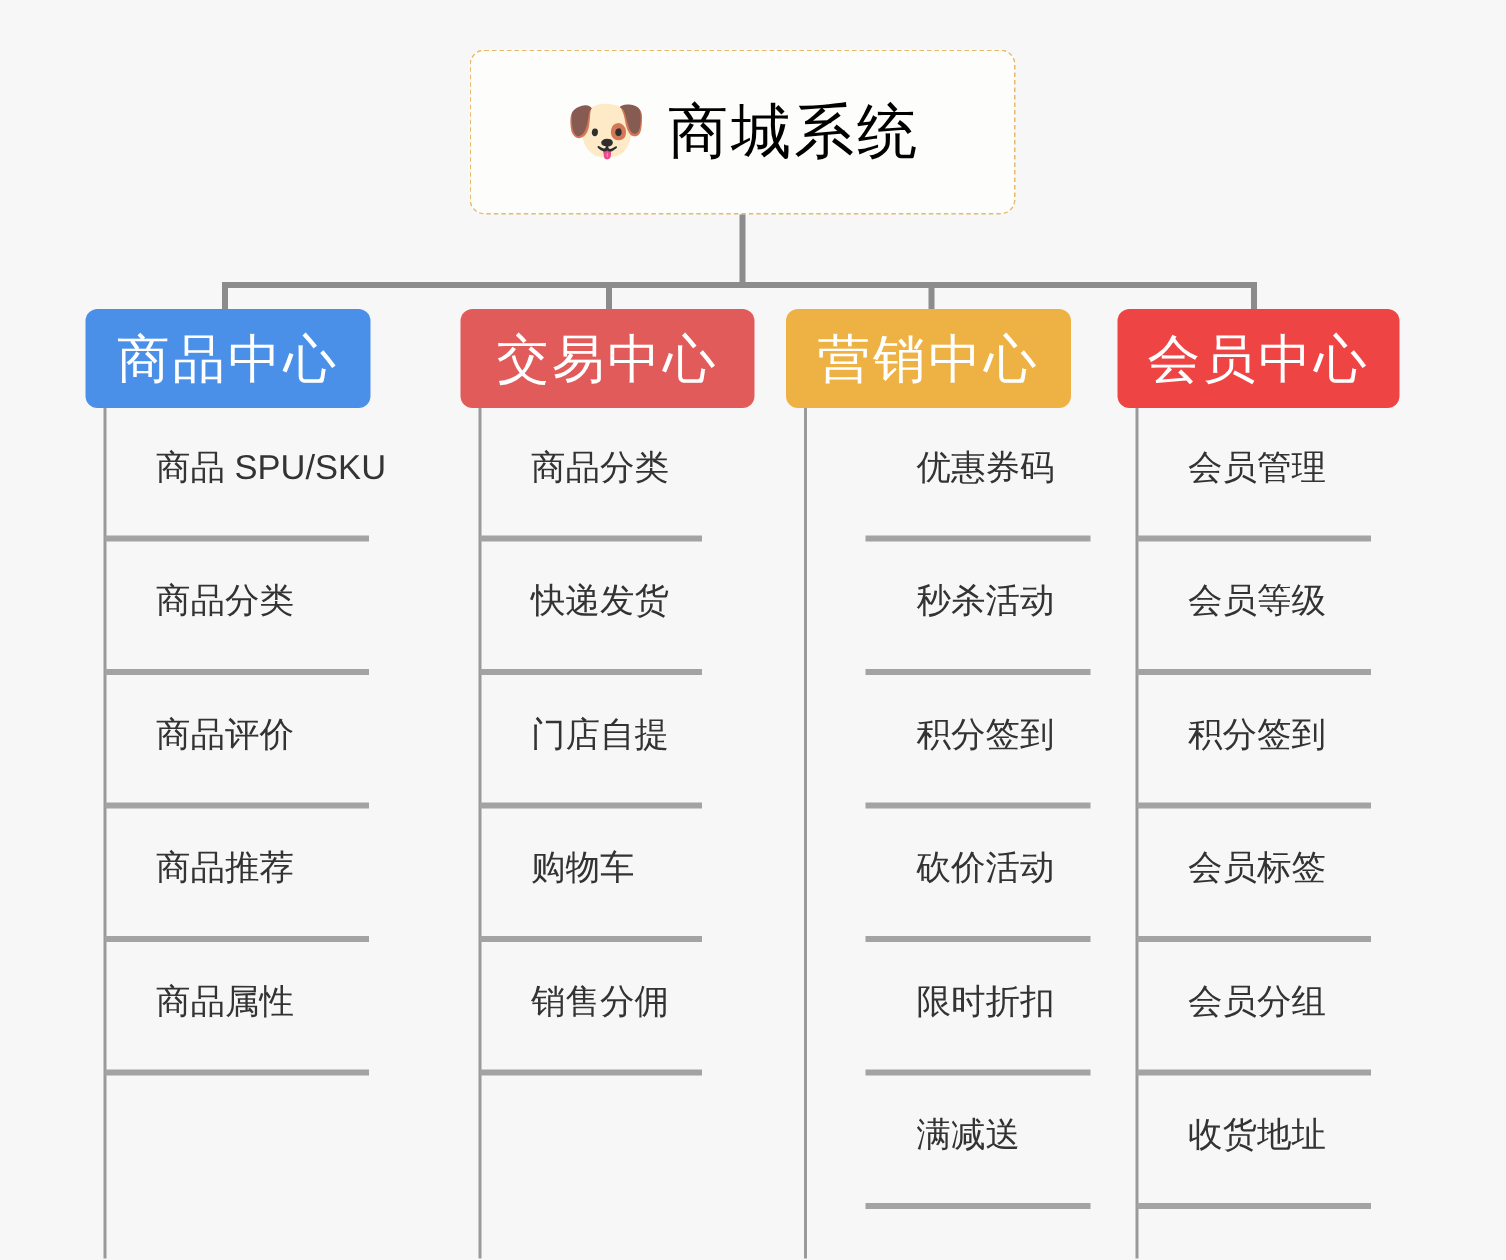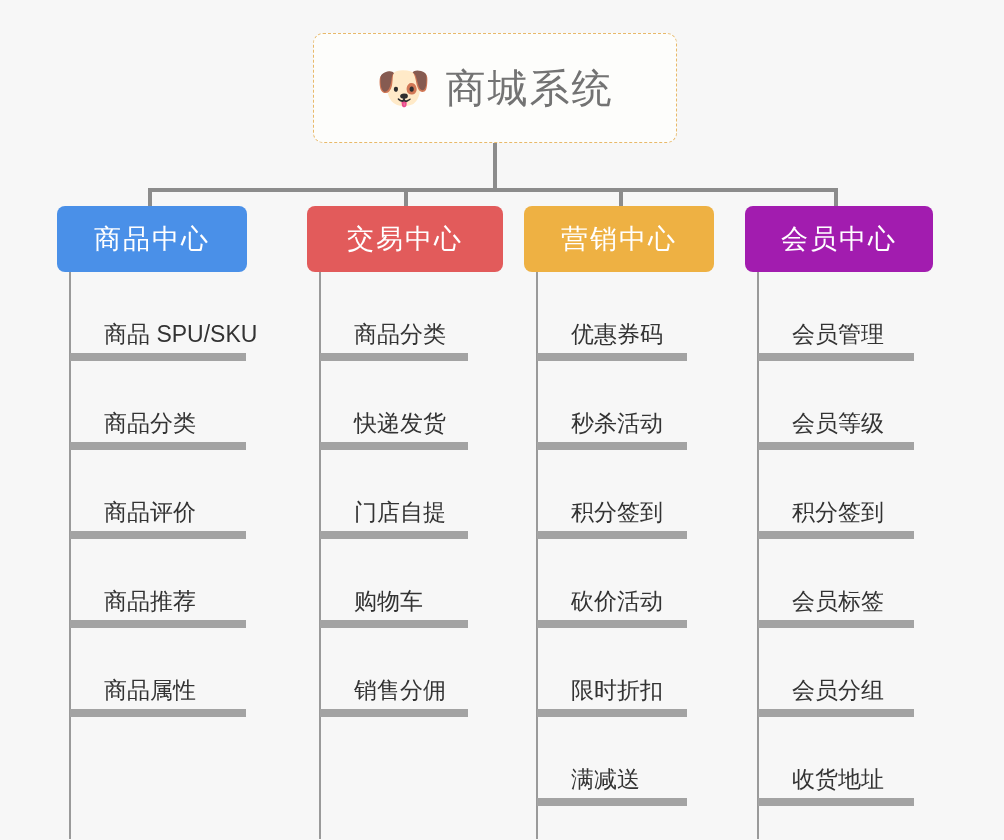--- a/index.html
+++ b/index.html
@@ -38,21 +38,21 @@
     justify-content: center;
     gap: 14px;
   }
   .root-emoji {
     font-size: 44px;
     line-height: 1;
     display: block;
   }
   .root-title {
     font-size: 40px;
-    color: #737373;
+    color: #000000;
     letter-spacing: 2px;
     line-height: 1;
     white-space: nowrap;
   }
 
   
   .conn {
     position: absolute;
     background: #8c8c8c;
   }
@@ -89,28 +89,28 @@
   .branch.b4 { left: 745px; width: 188px; }
 
   .branch-header {
     height: 66px;
     border-radius: 8px;
     box-sizing: border-box;
     display: flex;
     align-items: center;
     justify-content: center;
     color: #ffffff;
-    font-size: 27px;
+    font-size: 35px;
     letter-spacing: 2px;
     white-space: nowrap;
   }
   .branch.b1 .branch-header { background: #4a90e8; }
   .branch.b2 .branch-header { background: #e25b5b; }
   .branch.b3 .branch-header { background: #eeb143; text-align: right; }
-  .branch.b4 .branch-header { background: #a21caf; }
+  .branch.b4 .branch-header { background: #ef4444; }
 
   
   .branch-spine {
     position: absolute;
     left: 12px;
     top: 66px;
     width: 2px;
     background: #9a9a9a;
   }
   .branch.b1 .branch-spine { height: 567px; }
@@ -123,27 +123,27 @@
     position: absolute;
     left: 13px;
     top: 66px;
     width: 100%;
   }
   .leaf-item {
     position: relative;
     height: 89px;
     box-sizing: border-box;
     display: flex;
-    align-items: flex-end;
-    border-bottom: 8px solid #a3a3a3;
+    align-items: center;
+    border-bottom: 4px solid #a3a3a3;
     padding: 0 0 2px 0;
   }
   .branch.b1 .leaf-item { width: 176px; }
   .branch.b2 .leaf-item { width: 148px; }
-  .branch.b3 .leaf-item { width: 150px; }
+  .branch.b3 .leaf-item { width: 150px; margin-left: 40px; }
   .branch.b4 .leaf-item { width: 156px; }
 
   .leaf-label {
     font-size: 23px;
     color: #333333;
     line-height: 1.15;
     white-space: nowrap;
     padding-left: 34px;
     padding-bottom: 4px;
   }

